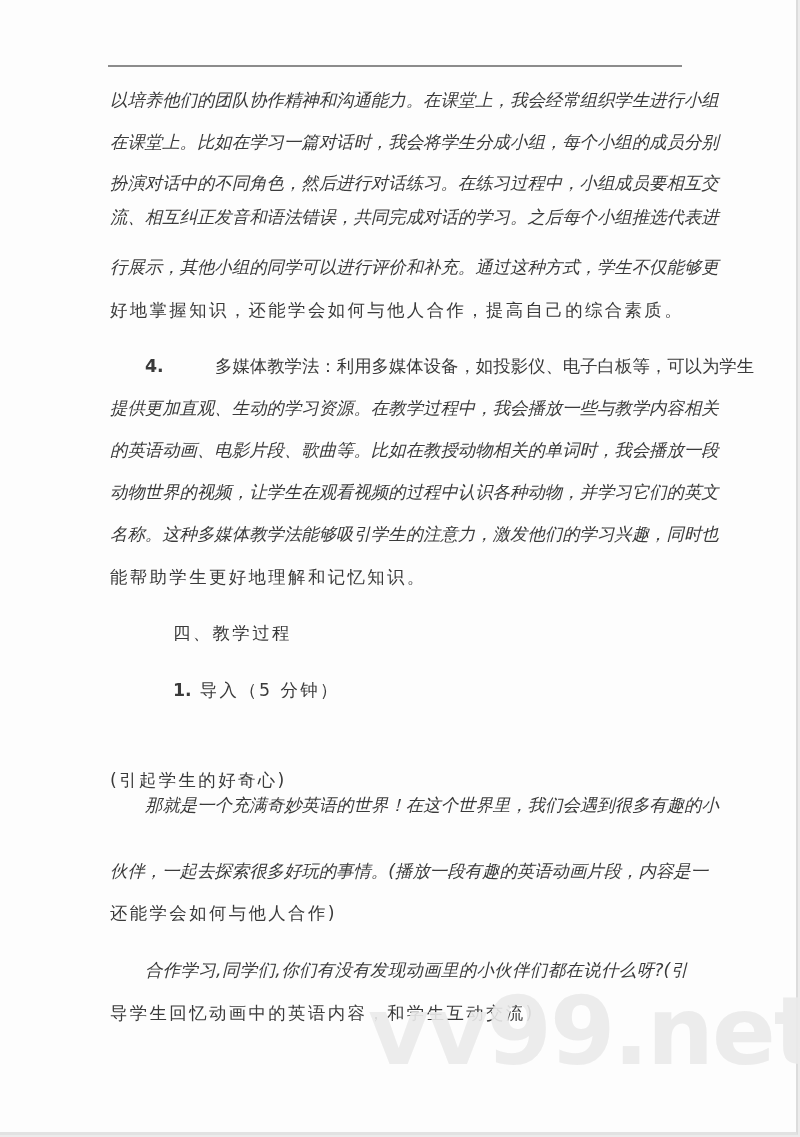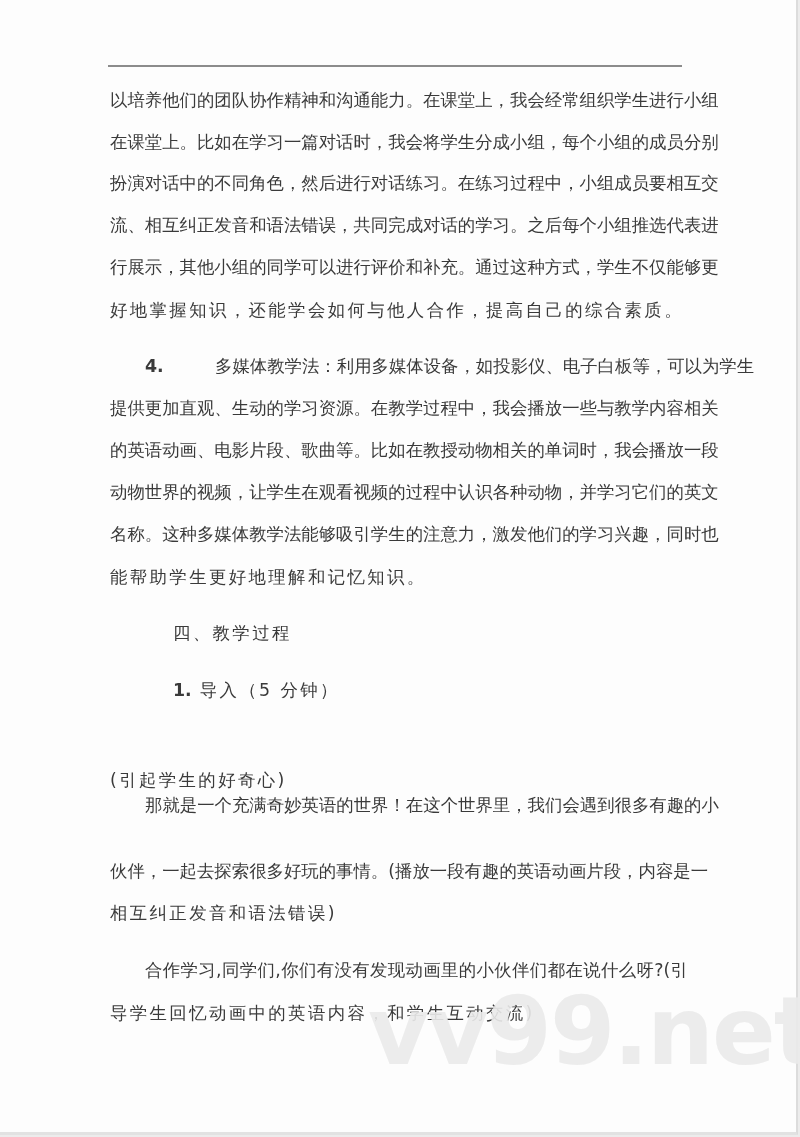--- a/index.html
+++ b/index.html
@@ -41,20 +41,21 @@
       font-size: 17.4px;
       color: #3a3a3a;
       white-space: nowrap;
       letter-spacing: 2.4px;
     }
     .line.justify {
       text-align: justify;
       text-align-last: justify;
       letter-spacing: 0;
       width: 578px;
+      font-style: italic;
     }
     .line.indent { left: 145px; width: 543px; }
     .line.heading { left: 145px; margin-left: 28px; }
     .num { font-weight: bold; letter-spacing: 0; }
     .watermark {
       position: absolute;
       left: 368px;
       top: 985px;
       font-family: "DejaVu Sans", "Liberation Sans", sans-serif;
       font-weight: bold;
@@ -68,21 +69,21 @@
   </style>
 </head>
 <body>
 
 <div class="page">
   <div class="header-rule"></div>
 
   <div class="line justify" style="top:87px">以培养他们的团队协作精神和沟通能力。在课堂上，我会经常组织学生进行小组</div>
   <div class="line justify" style="top:129px">在课堂上。比如在学习一篇对话时，我会将学生分成小组，每个小组的成员分别</div>
   <div class="line justify" style="top:170px">扮演对话中的不同角色，然后进行对话练习。在练习过程中，小组成员要相互交</div>
-  <div class="line justify" style="top:212px">流、相互纠正发音和语法错误，共同完成对话的学习。之后每个小组推选代表进</div>
+  <div class="line justify" style="top:204px">流、相互纠正发音和语法错误，共同完成对话的学习。之后每个小组推选代表进</div>
   <div class="line justify" style="top:254px">行展示，其他小组的同学可以进行评价和补充。通过这种方式，学生不仅能够更</div>
   <div class="line" style="top:297px">好地掌握知识，还能学会如何与他人合作，提高自己的综合素质。</div>
 
   <div class="line indent" style="top:353px; display:flex; letter-spacing:0;">
     <span class="num" style="width:30px; flex:none;">4.</span>
     <span style="flex:1; text-align:justify; text-align-last:justify;margin-left:40px;">多媒体教学法：利用多媒体设备，如投影仪、电子白板等，可以为学生</span>
   </div>
   <div class="line justify" style="top:395px">提供更加直观、生动的学习资源。在教学过程中，我会播放一些与教学内容相关</div>
   <div class="line justify" style="top:437px">的英语动画、电影片段、歌曲等。比如在教授动物相关的单词时，我会播放一段</div>
   <div class="line justify" style="top:479px">动物世界的视频，让学生在观看视频的过程中认识各种动物，并学习它们的英文</div>
@@ -93,19 +94,19 @@
 
   <div class="line heading" style="top:677px; letter-spacing:0; display:flex;">
     <span class="num" style="margin-right:8px;">1.</span>
     <span style="letter-spacing:2.4px;">导入（5 分钟）</span>
   </div>
 
   <div class="line" style="top:767px">(引起学生的好奇心)</div>
 
   <div class="line indent justify" style="top:792px; left:145px; width:543px;">那就是一个充满奇妙英语的世界！在这个世界里，我们会遇到很多有趣的小</div>
   <div class="line justify" style="top:858px">伙伴，一起去探索很多好玩的事情。(播放一段有趣的英语动画片段，内容是一</div>
-  <div class="line" style="top:900px">相互纠正发音和语法错误)</div>
+  <div class="line" style="top:900px">还能学会如何与他人合作)</div>
 
   <div class="line indent justify" style="top:957px; left:145px; width:543px;">合作学习,同学们,你们有没有发现动画里的小伙伴们都在说什么呀?(引</div>
   <div class="line" style="top:1000px">导学生回忆动画中的英语内容，和学生互动交流)</div>
 
   <div class="watermark">vv99.net</div>
 </div>
 
 </body></html>

